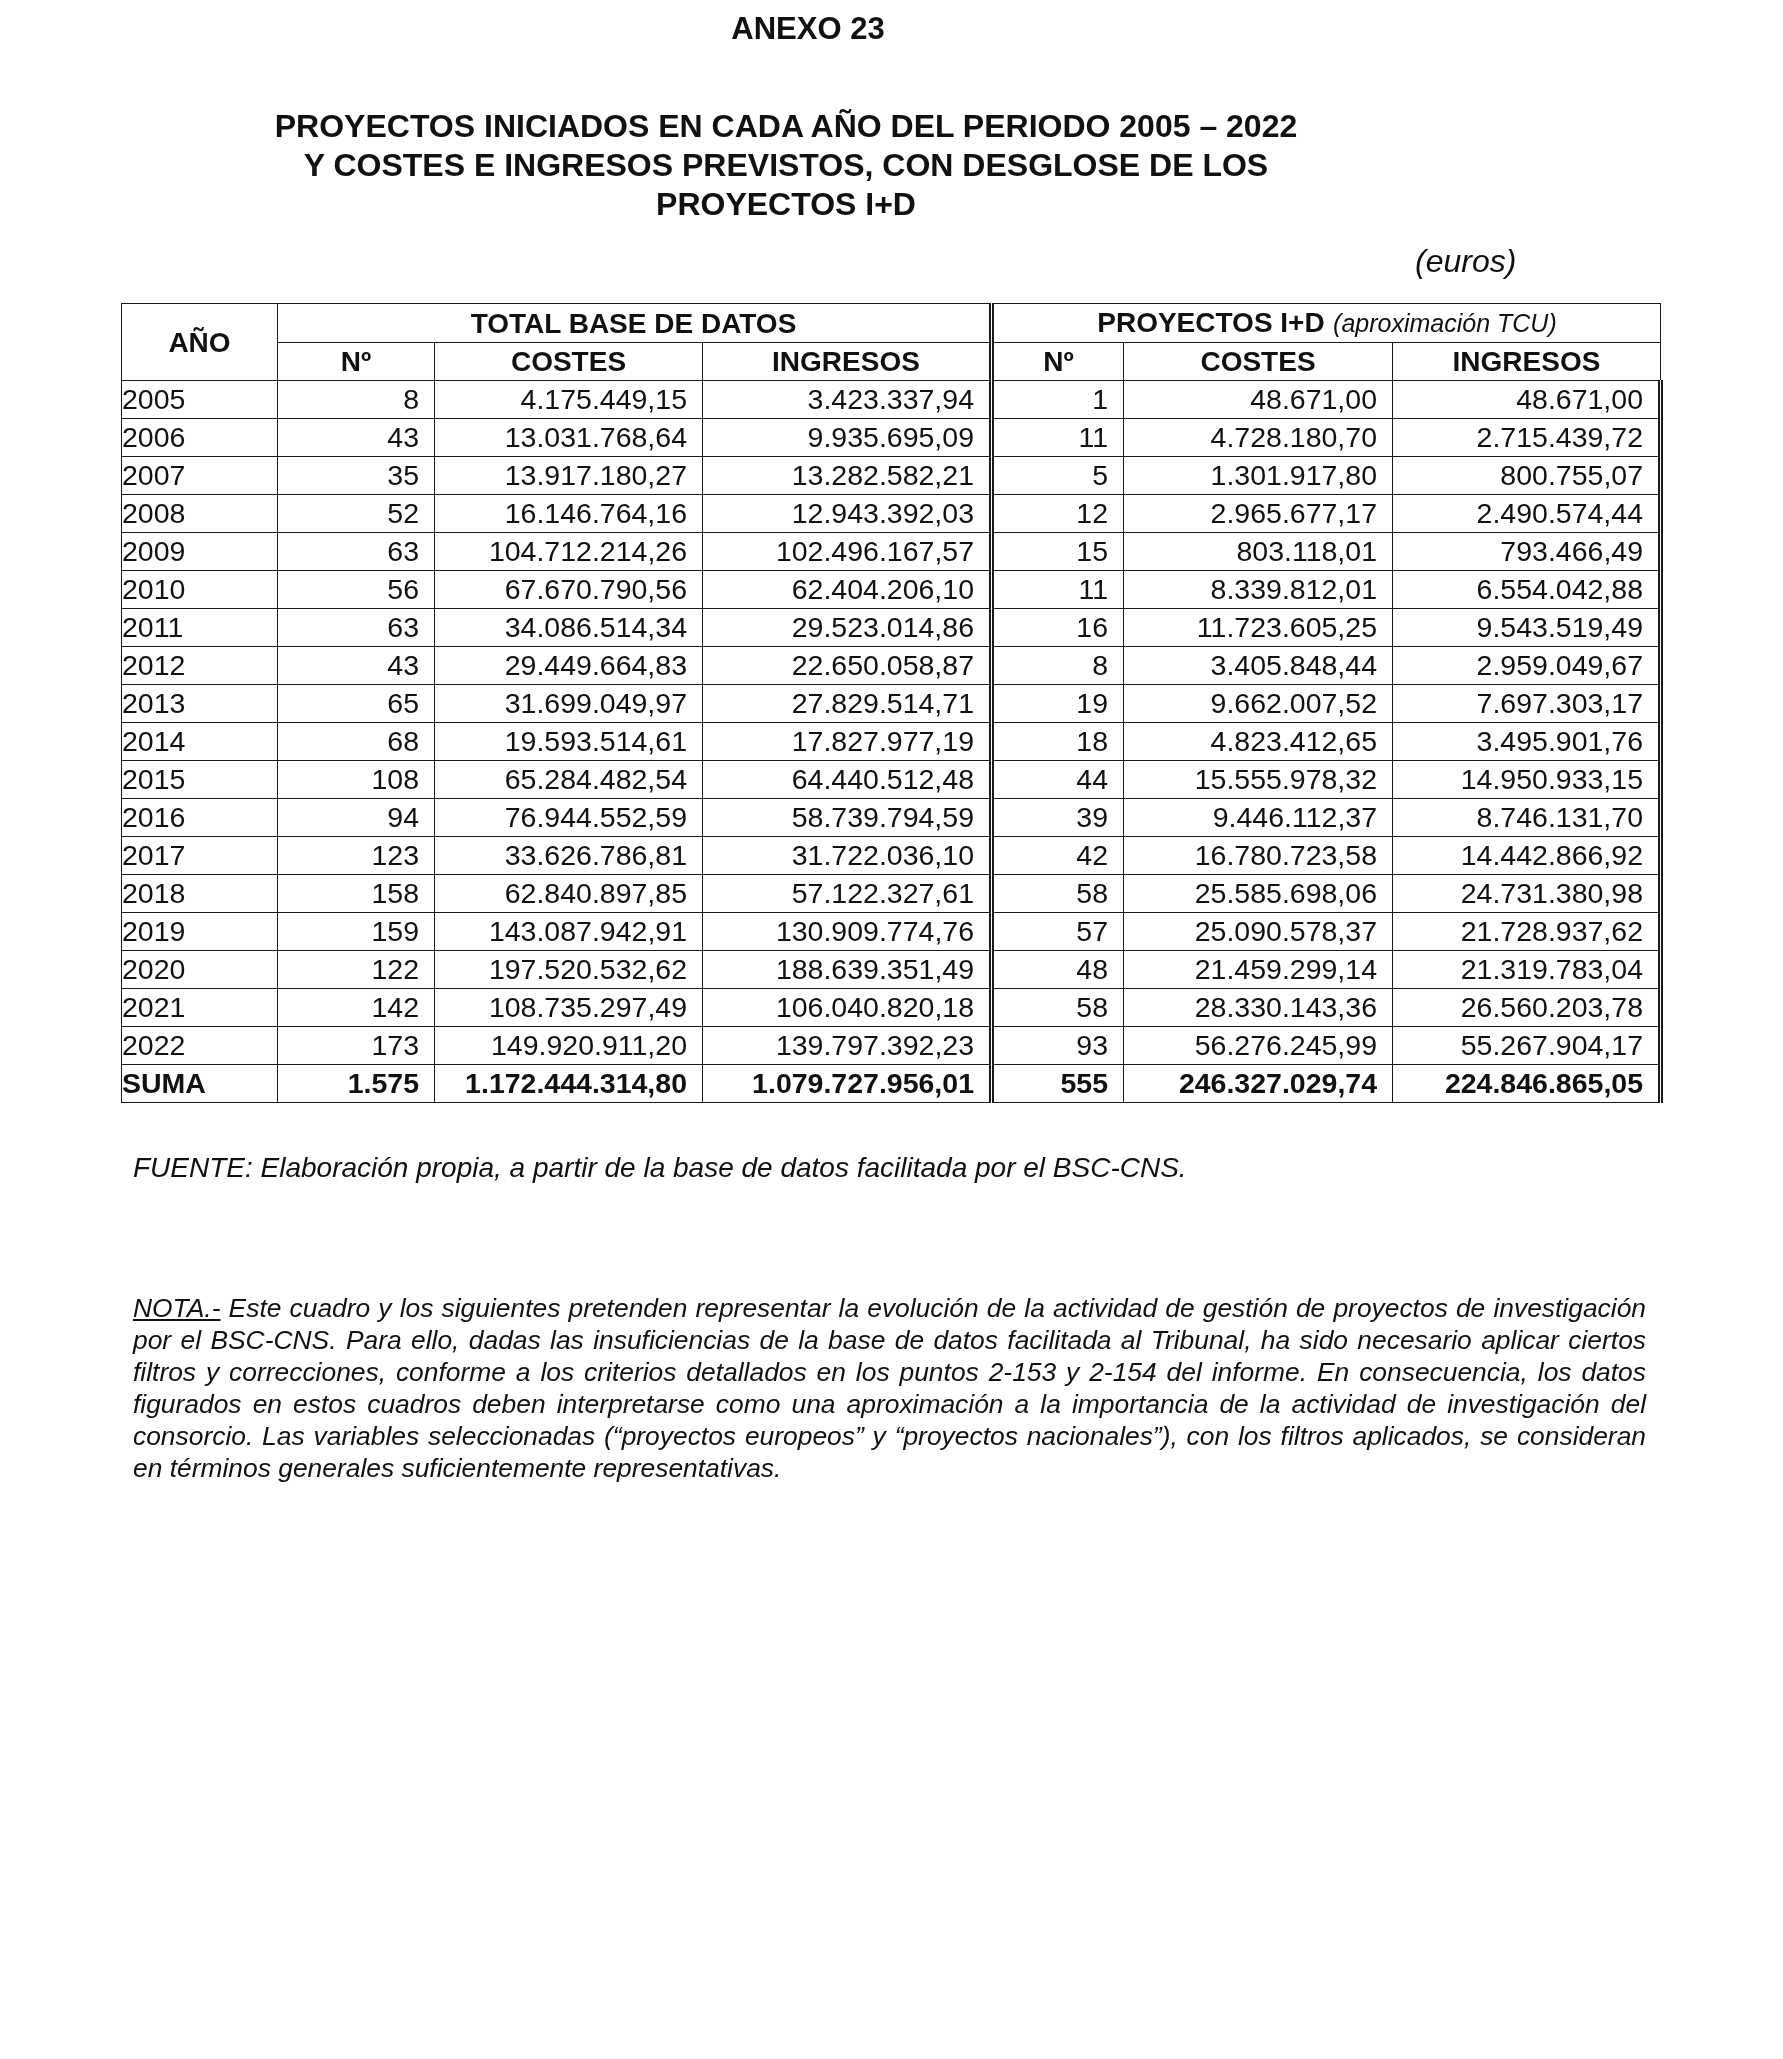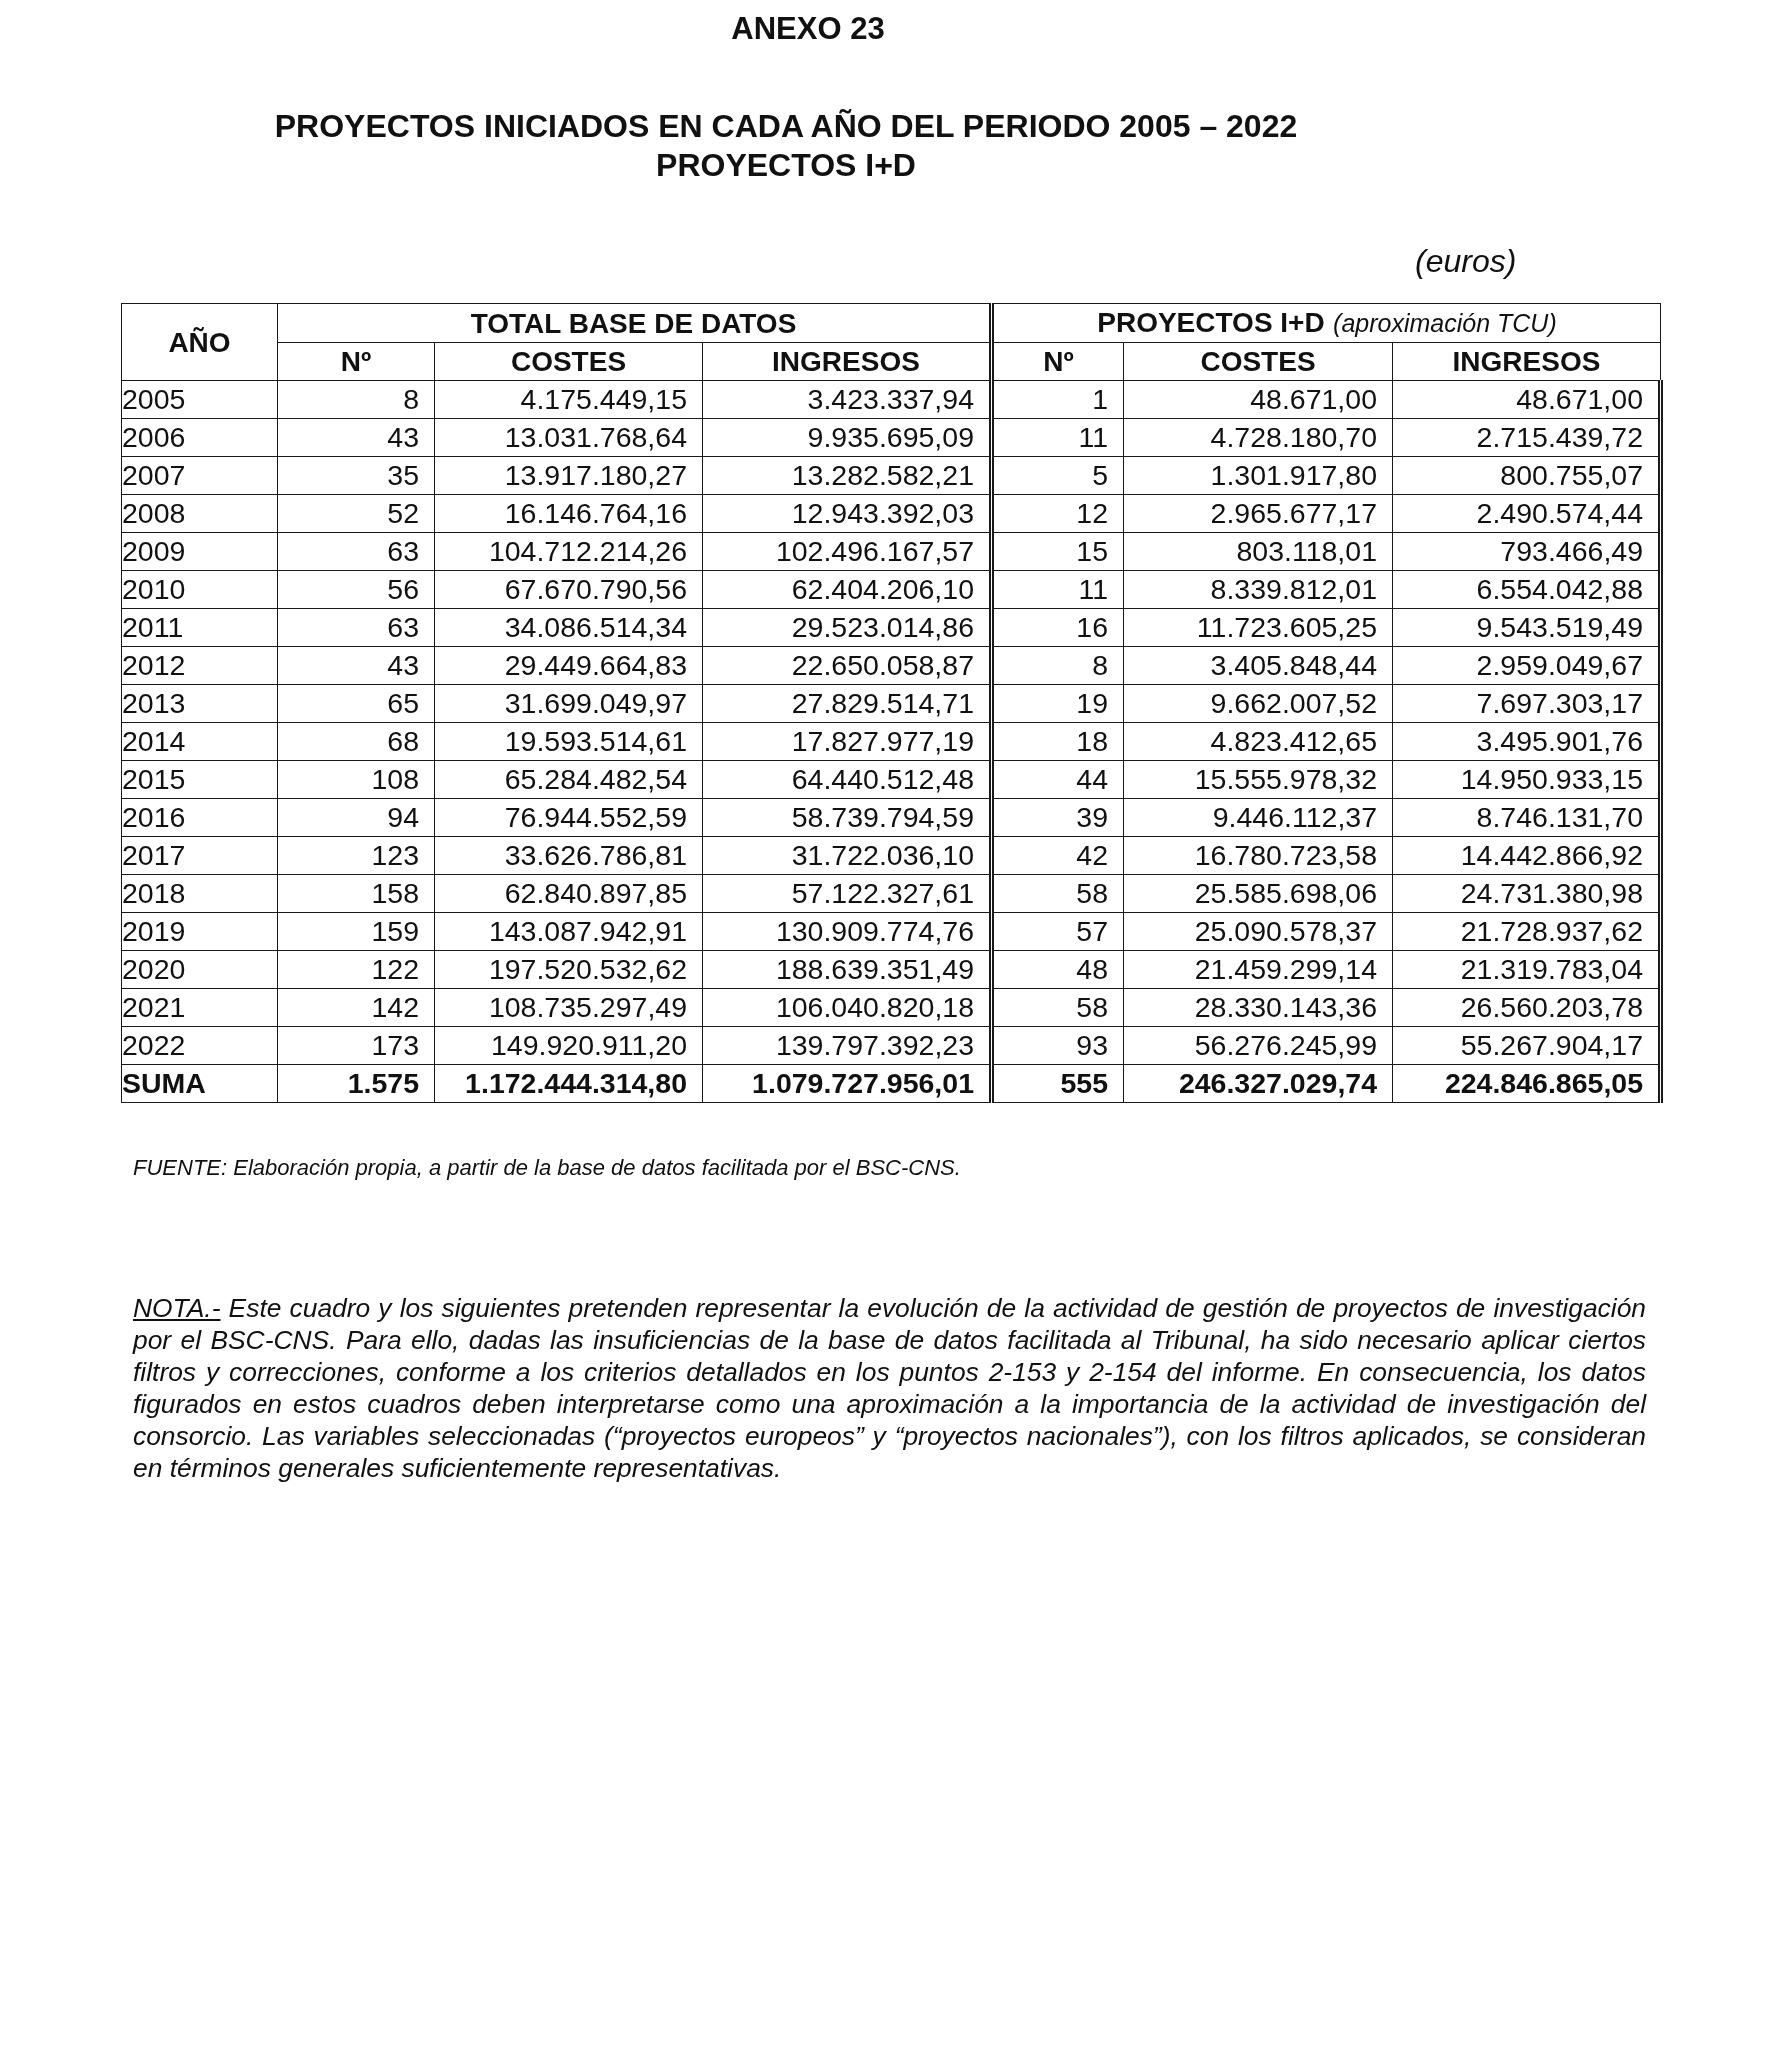--- a/index.html
+++ b/index.html
@@ -85,21 +85,21 @@
       font-weight: normal;
       font-style: italic;
       font-size: 25px;
       margin-left: 8.4px;
     }
     .source {
       position: absolute;
       left: 133px;
       top: 1151px;
       font-style: italic;
-      font-size: 22px;
+      font-size: 28px;
       line-height: 34px;
       white-space: nowrap;
     }
     .note {
       position: absolute;
       left: 133px;
       top: 1292px;
       width: 1513px;
       font-style: italic;
       font-size: 26.4px;
@@ -110,20 +110,21 @@
       text-decoration: underline;
     }
   </style>
 </head>
 <body>
 
 <div class="annex">ANEXO 23</div>
 
 <div class="title">
   <div>PROYECTOS INICIADOS EN CADA AÑO DEL PERIODO 2005 – 2022</div>
+  <div>Y COSTES E INGRESOS PREVISTOS, CON DESGLOSE DE LOS</div>
   <div>PROYECTOS I+D</div>
 </div>
 
 <div class="units">(euros)</div>
 
 <table class="tbl">
   <colgroup>
     <col style="width:156px">
     <col style="width:157px">
     <col style="width:268px">

